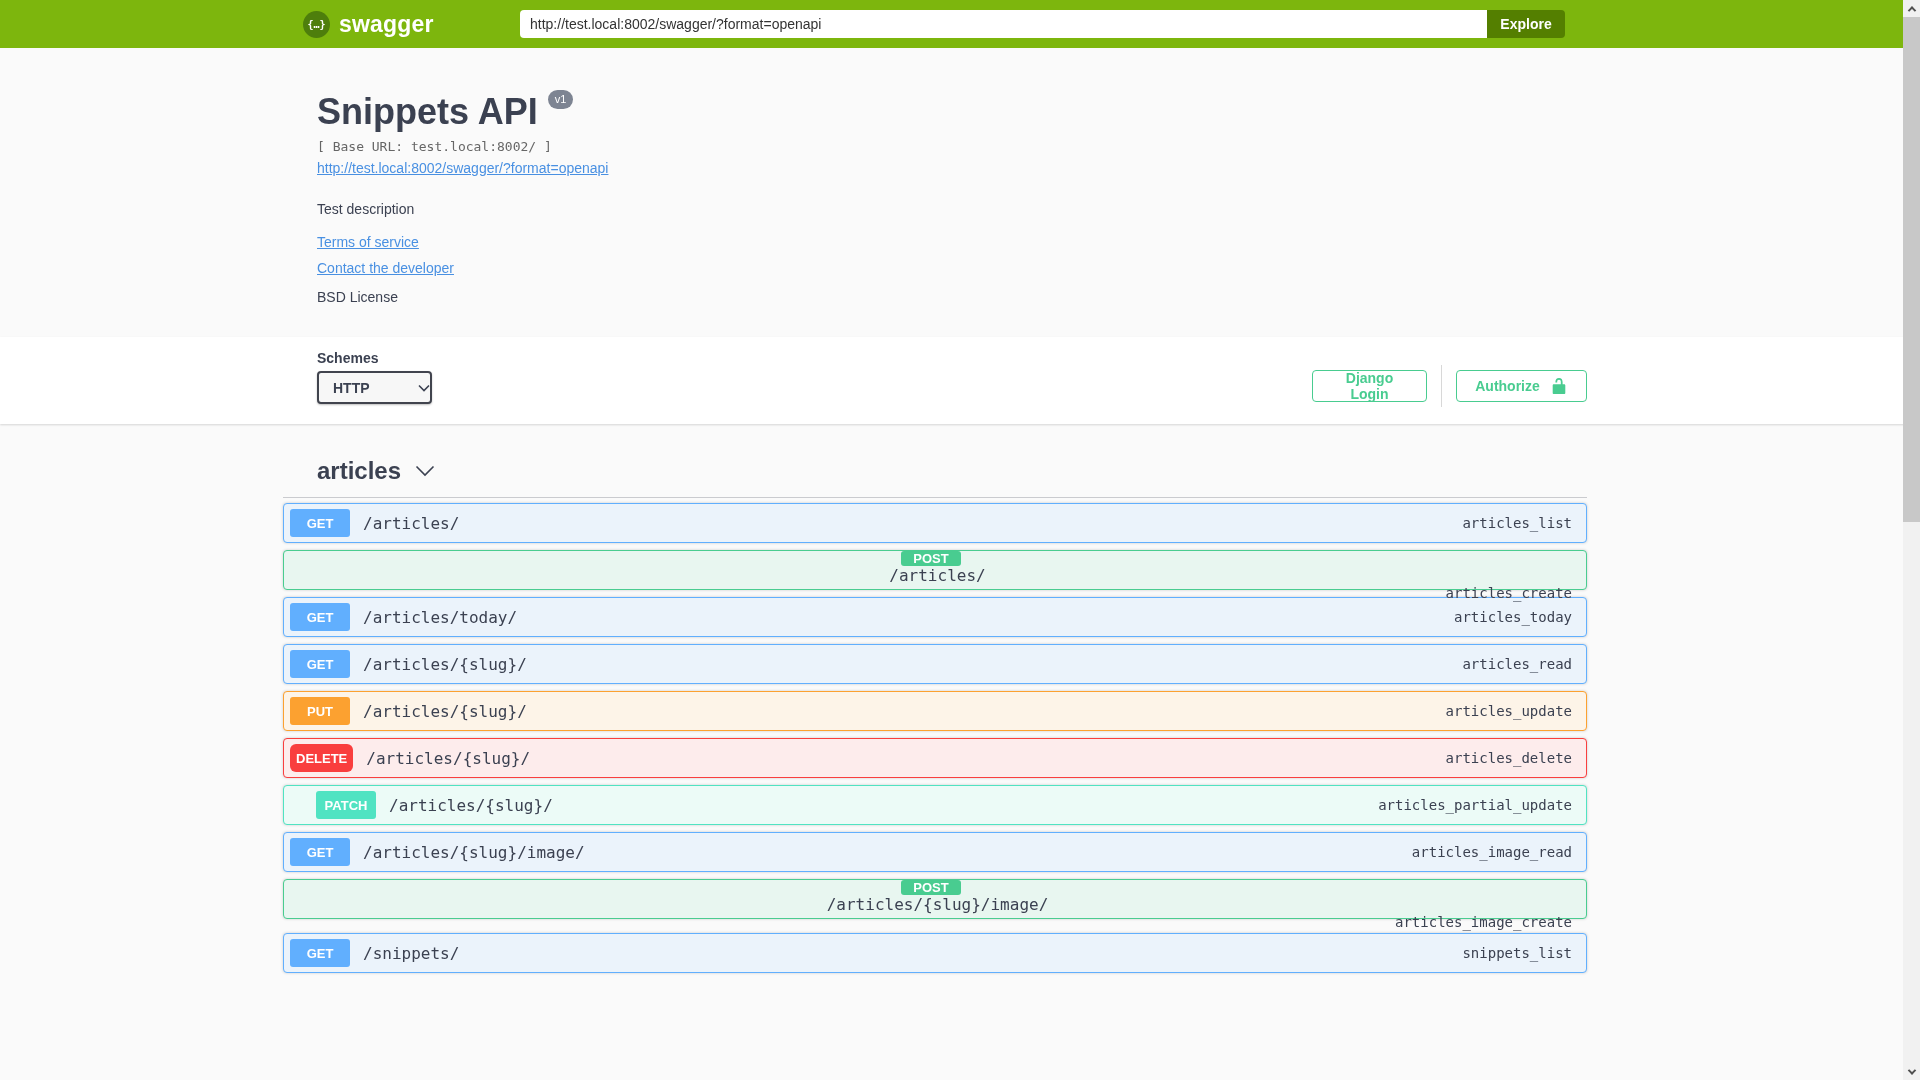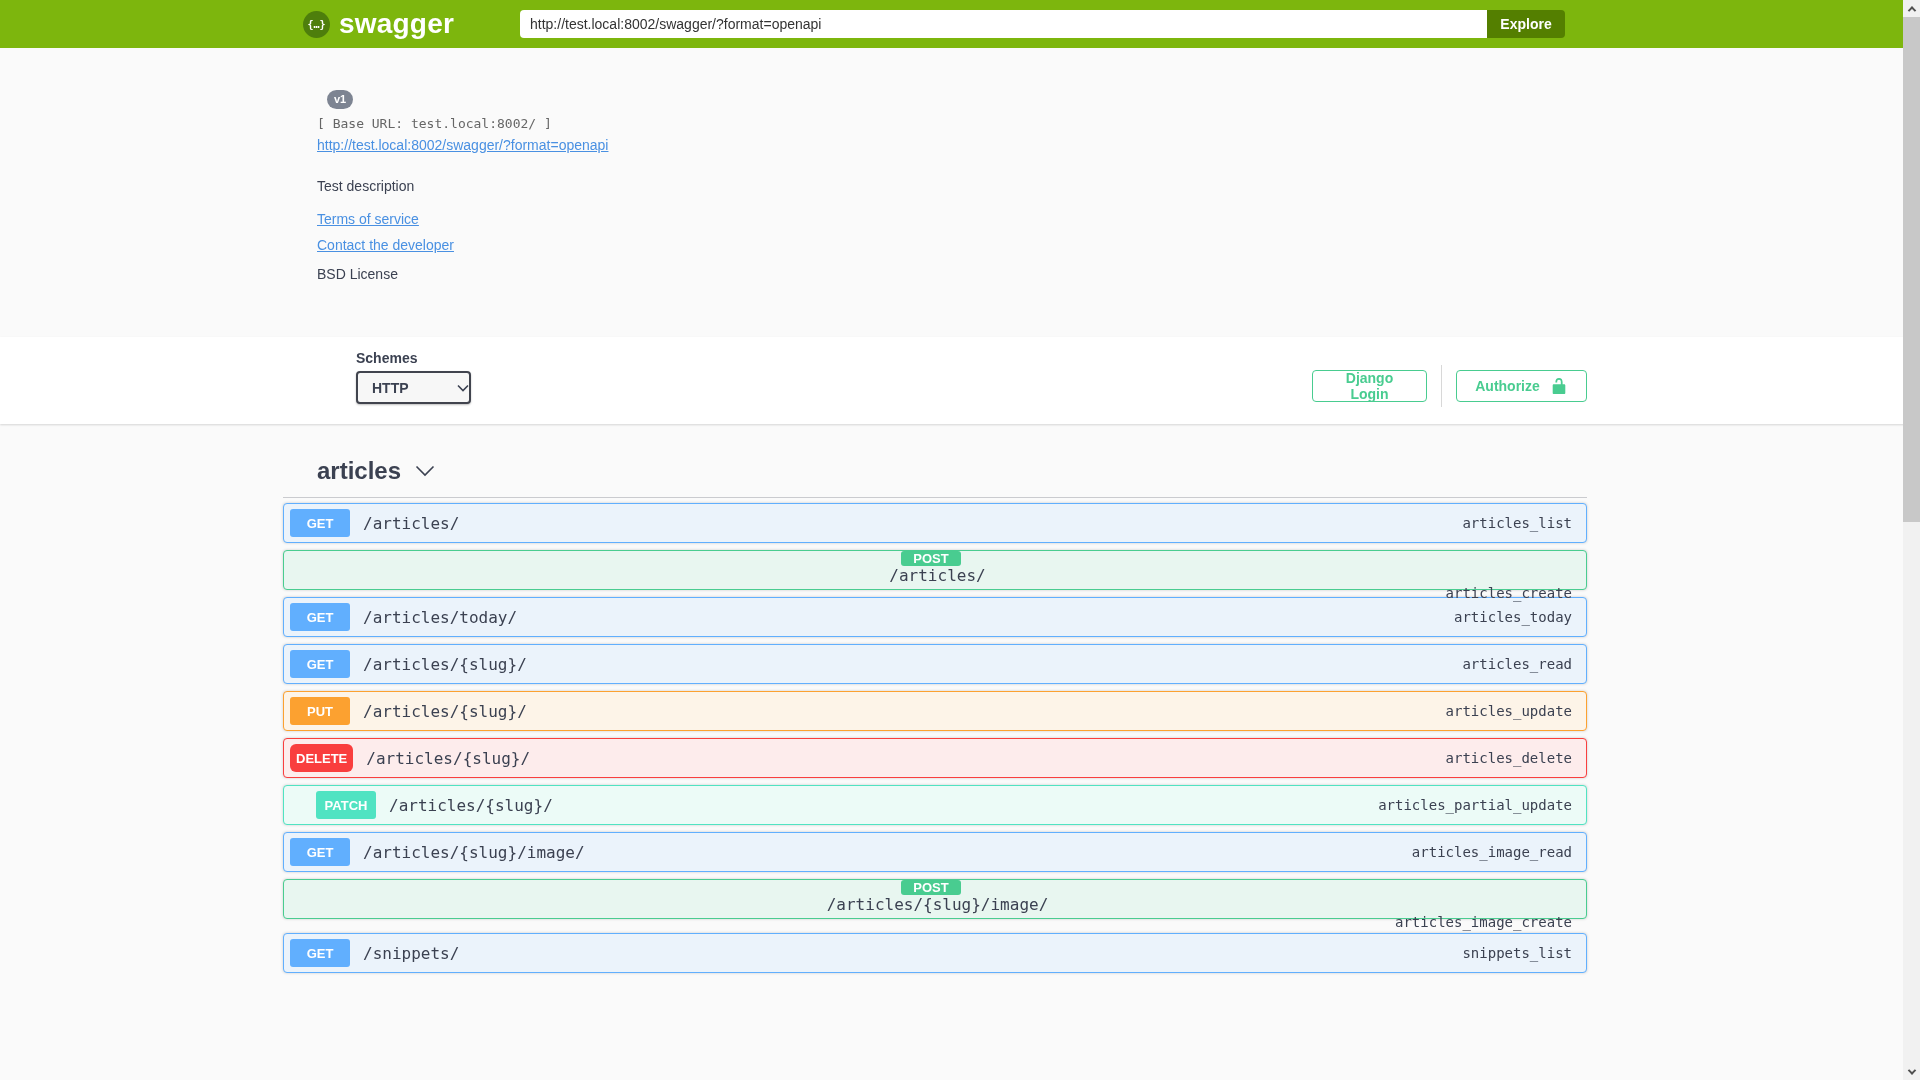--- a/index.html
+++ b/index.html
@@ -9,41 +9,41 @@
     background:#fafafa;
     font-family:"Liberation Sans","DejaVu Sans",sans-serif;
     color:#3b4151;
   }
   
   .topbar{position:absolute;left:0;top:0;width:1920px;height:48px;background:var(--topbar-green,#7db60d);}
   .logo{position:absolute;left:303px;top:0;height:48px;display:flex;align-items:center;gap:9px;cursor:pointer;}
   .logo-circle{width:27px;height:27px;border-radius:50%;background:#4e7e0c;color:#fff;
     font-family:"DejaVu Sans Mono",monospace;font-weight:700;font-size:10px;
     display:flex;align-items:center;justify-content:center;}
-  .logo-word{color:#fff;font-size:28px;font-weight:700;letter-spacing:.2px;}
+  .logo-word{color:#fff;font-size:23px;font-weight:700;letter-spacing:.2px;}
   .url-wrap{position:absolute;left:520px;top:10px;height:28px;display:flex;}
   .url-input{width:967px;height:28px;border:none;outline:none;border-radius:4px 0 0 4px;
     padding:0 10px;font-size:14px;color:#333;background:#fff;}
   .explore-btn{width:78px;height:28px;border:none;border-radius:0 4px 4px 0;
     background:var(--explore-green,#547f00);color:#fff;font-weight:700;font-size:14px;cursor:pointer;}
   
   .info-band{position:absolute;left:0;top:48px;width:1920px;height:289px;background:#fafafa;}
   .info-content{position:absolute;left:317px;top:44px;}
   .api-title{display:flex;align-items:flex-start;font-size:36px;font-weight:700;line-height:40px;margin:0;}
   .version-badge{display:inline-block;margin-left:10px;margin-top:-2px;background:#7d8492;color:#fff;
-    border-radius:57px;padding:4px 7px;font-size:11px;font-weight:700;line-height:1;vertical-align:top;}
+    border-radius:57px;padding:4px 7px;font-size:11px;font-weight:400;line-height:1;vertical-align:top;}
   .base-url{margin-top:7px;font-family:"DejaVu Sans Mono","Liberation Mono",monospace;font-size:13px;color:#666;}
   .spec-link{display:inline-block;margin-top:6px;font-size:14px;color:var(--link-blue,#4990e2);text-decoration:underline;}
   .description{margin-top:24px;font-size:14px;color:#3b4151;}
   .info-link{display:block;margin-top:17px;font-size:14px;color:var(--link-blue,#4990e2);text-decoration:underline;width:max-content;}
   .license{margin-top:13px;font-size:14px;color:#3b4151;}
   
   .scheme-band{position:absolute;left:0;top:337px;width:1920px;height:87px;background:#fff;
     box-shadow:0 1px 2px 0 rgba(0,0,0,.15);}
-  .schemes{position:absolute;left:317px;top:13px;margin-left:39px;}
+  .schemes{position:absolute;left:317px;top:13px;}
   .schemes-label{font-size:14px;font-weight:700;color:#3b4151;}
   .scheme-select{margin-top:5px;width:115px;height:33px;border:2px solid #41444e;border-radius:4px;
     background:#f7f7f7;box-shadow:0 1px 2px 0 rgba(0,0,0,.25);display:flex;align-items:center;
     justify-content:space-between;padding:0 0 0 14px;font-size:14px;font-weight:700;cursor:pointer;}
   .auth-wrap{position:absolute;right:333px;top:28px;display:flex;align-items:center;}
   .btn-outline{height:32px;border:1px solid var(--accent-green,#49cc90);border-radius:4px;background:#fff;
     color:var(--accent-green,#49cc90);font-weight:700;font-size:14px;display:flex;align-items:center;
     justify-content:center;gap:10px;cursor:pointer;padding:0 18px;}
   .auth-divider{width:1px;height:42px;background:#d8d8d8;margin:0 14px;}
   
@@ -91,20 +91,21 @@
     </div>
     <div class="url-wrap">
       <input class="url-input" type="text" value="http://test.local:8002/swagger/?format=openapi" style="">
       <button class="explore-btn">Explore</button>
     </div>
   </div>
 
   <div class="info-band">
     <div class="info-content">
       <h1 class="api-title">
+          <span>Snippets API</span>
           <span class="version-badge">v1</span>
       </h1>
       <div class="base-url">[ Base URL: test.local:8002/ ]</div>
       <a class="spec-link" href="#">http://test.local:8002/swagger/?format=openapi</a>
       <div class="description">Test description</div>
       <a class="info-link" href="#">Terms of service</a>
       <a class="info-link" href="#" style="margin-top:10px;">Contact the developer</a>
       <div class="license">BSD License</div>
     </div>
   </div>

